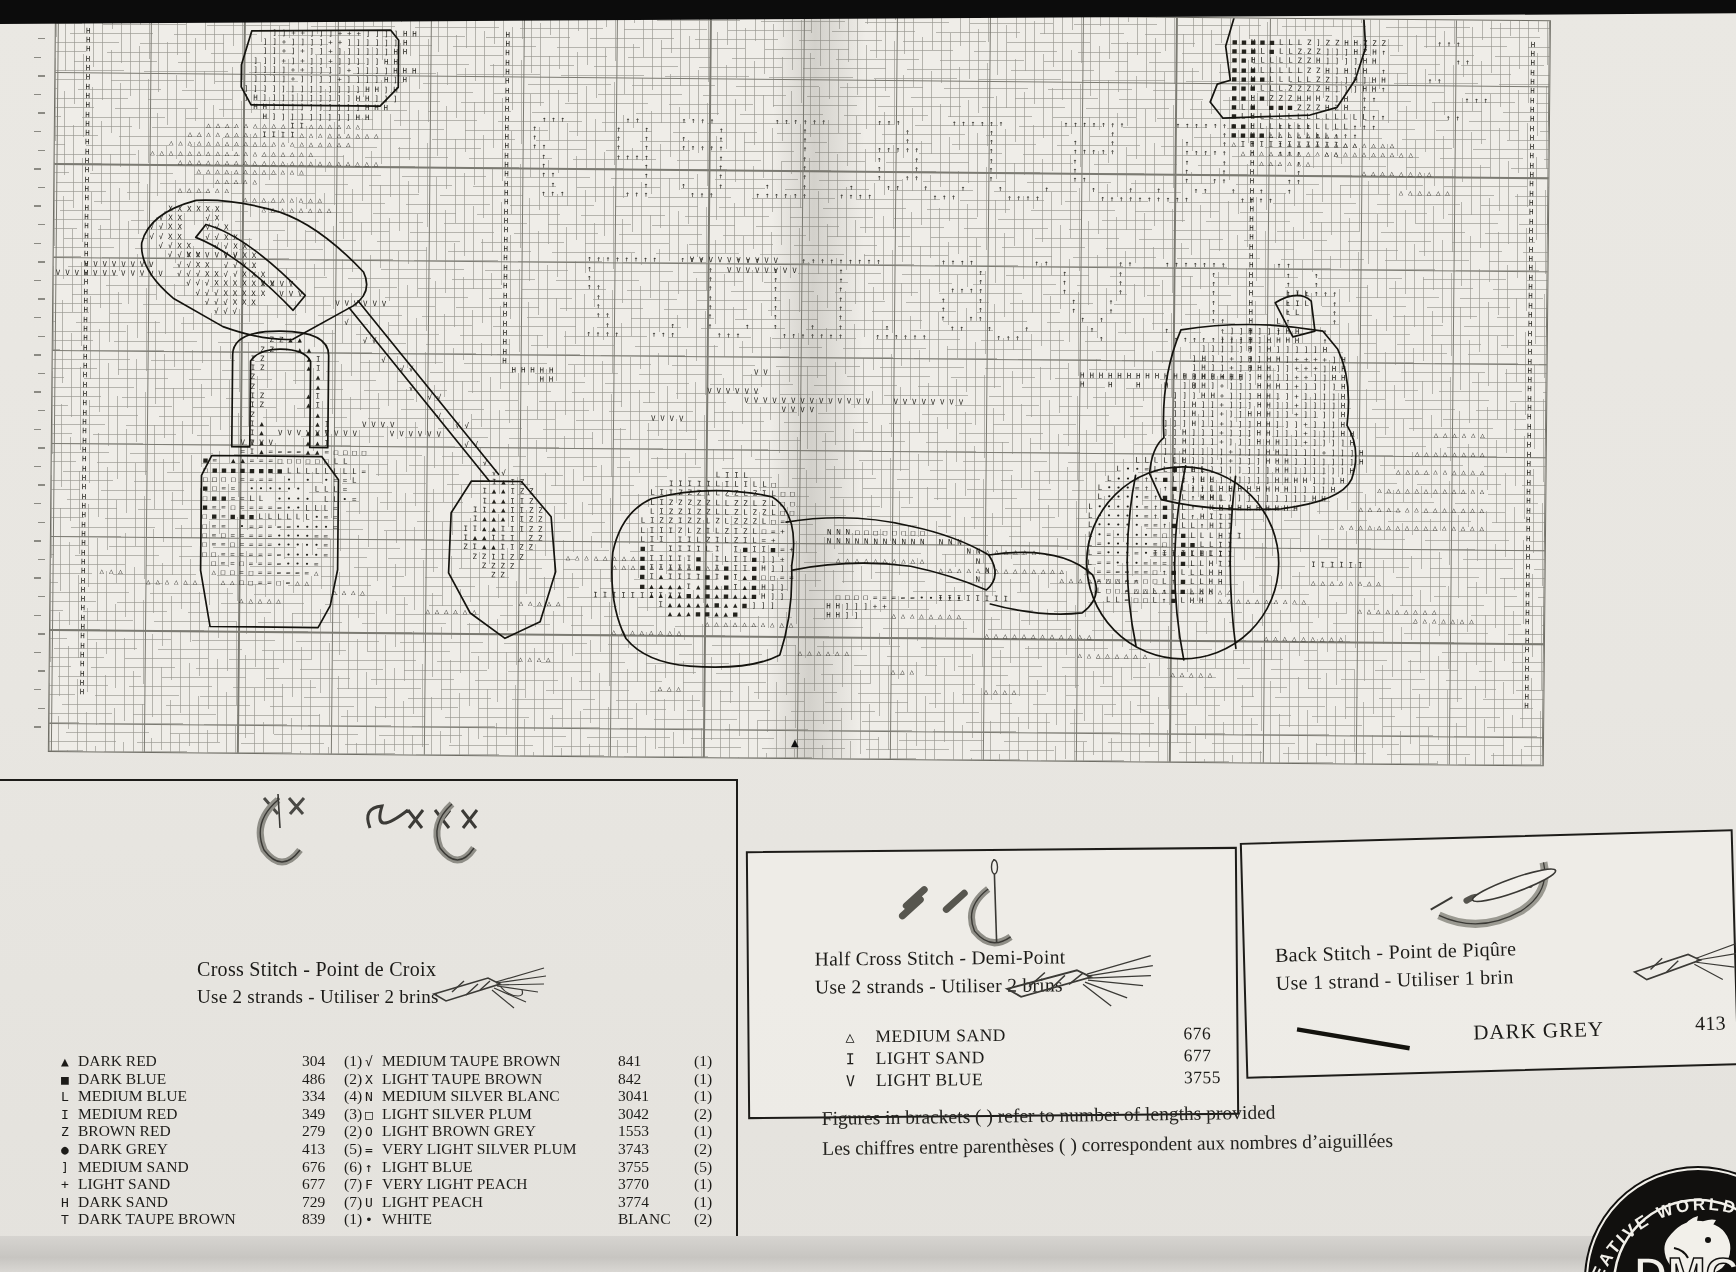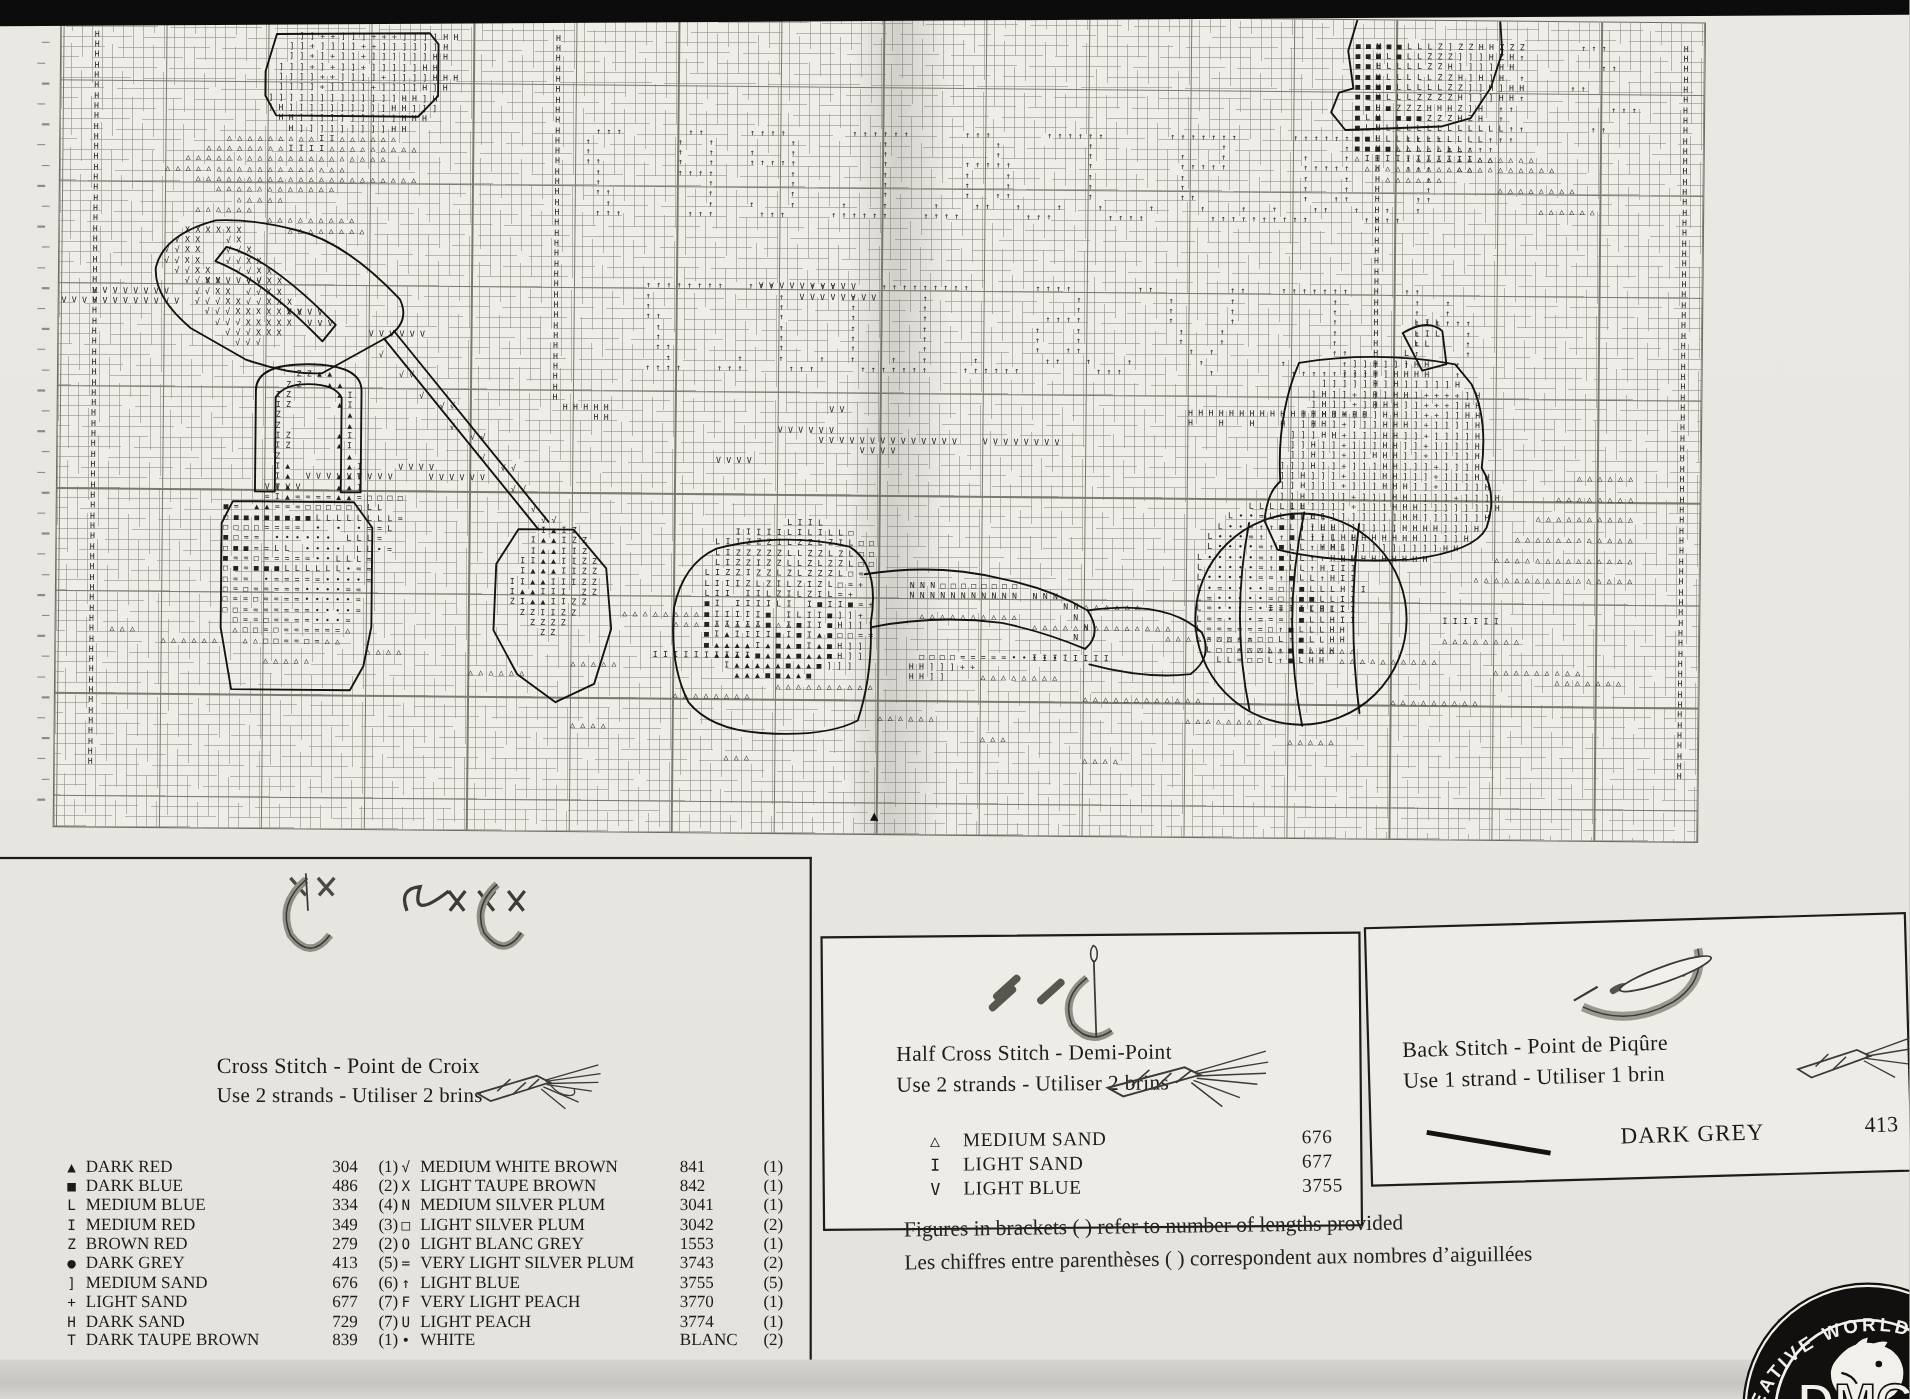--- a/index.html
+++ b/index.html
@@ -3028,25 +3028,25 @@
       <div class="crow" style="left: 52px; top: 1052px;"><span class="sym">▲</span><span class="nm">DARK RED</span><span class="num" style="left:250px">304</span><span class="cnt" style="left:292px">(1)</span></div>
       <div class="crow" style="left: 52px; top: 1069.6px;"><span class="sym">■</span><span class="nm">DARK BLUE</span><span class="num" style="left:250px">486</span><span class="cnt" style="left:292px">(2)</span></div>
       <div class="crow" style="left: 52px; top: 1087.2px;"><span class="sym">L</span><span class="nm">MEDIUM BLUE</span><span class="num" style="left:250px">334</span><span class="cnt" style="left:292px">(4)</span></div>
       <div class="crow" style="left: 52px; top: 1104.8px;"><span class="sym">I</span><span class="nm">MEDIUM RED</span><span class="num" style="left:250px">349</span><span class="cnt" style="left:292px">(3)</span></div>
       <div class="crow" style="left: 52px; top: 1122.4px;"><span class="sym">Z</span><span class="nm">BROWN RED</span><span class="num" style="left:250px">279</span><span class="cnt" style="left:292px">(2)</span></div>
       <div class="crow" style="left: 52px; top: 1140px;"><span class="sym">●</span><span class="nm">DARK GREY</span><span class="num" style="left:250px">413</span><span class="cnt" style="left:292px">(5)</span></div>
       <div class="crow" style="left: 52px; top: 1157.6px;"><span class="sym">]</span><span class="nm">MEDIUM SAND</span><span class="num" style="left:250px">676</span><span class="cnt" style="left:292px">(6)</span></div>
       <div class="crow" style="left: 52px; top: 1175.2px;"><span class="sym">+</span><span class="nm">LIGHT SAND</span><span class="num" style="left:250px">677</span><span class="cnt" style="left:292px">(7)</span></div>
       <div class="crow" style="left: 52px; top: 1192.8px;"><span class="sym">H</span><span class="nm">DARK SAND</span><span class="num" style="left:250px">729</span><span class="cnt" style="left:292px">(7)</span></div>
       <div class="crow" style="left: 52px; top: 1210.4px;"><span class="sym">T</span><span class="nm">DARK TAUPE BROWN</span><span class="num" style="left:250px">839</span><span class="cnt" style="left:292px">(1)</span></div>
-      <div class="crow" style="left: 356px; top: 1052px;"><span class="sym">√</span><span class="nm">MEDIUM WHITE BROWN</span><span class="num" style="left:262px">841</span><span class="cnt" style="left:338px">(1)</span></div>
+      <div class="crow" style="left: 356px; top: 1052px;"><span class="sym">√</span><span class="nm">MEDIUM TAUPE BROWN</span><span class="num" style="left:262px">841</span><span class="cnt" style="left:338px">(1)</span></div>
       <div class="crow" style="left: 356px; top: 1069.6px;"><span class="sym">X</span><span class="nm">LIGHT TAUPE BROWN</span><span class="num" style="left:262px">842</span><span class="cnt" style="left:338px">(1)</span></div>
-      <div class="crow" style="left: 356px; top: 1087.2px;"><span class="sym">N</span><span class="nm">MEDIUM SILVER PLUM</span><span class="num" style="left:262px">3041</span><span class="cnt" style="left:338px">(1)</span></div>
+      <div class="crow" style="left: 356px; top: 1087.2px;"><span class="sym">N</span><span class="nm">MEDIUM SILVER BLANC</span><span class="num" style="left:262px">3041</span><span class="cnt" style="left:338px">(1)</span></div>
       <div class="crow" style="left: 356px; top: 1104.8px;"><span class="sym">□</span><span class="nm">LIGHT SILVER PLUM</span><span class="num" style="left:262px">3042</span><span class="cnt" style="left:338px">(2)</span></div>
-      <div class="crow" style="left: 356px; top: 1122.4px;"><span class="sym">O</span><span class="nm">LIGHT BLANC GREY</span><span class="num" style="left:262px">1553</span><span class="cnt" style="left:338px">(1)</span></div>
+      <div class="crow" style="left: 356px; top: 1122.4px;"><span class="sym">O</span><span class="nm">LIGHT BROWN GREY</span><span class="num" style="left:262px">1553</span><span class="cnt" style="left:338px">(1)</span></div>
       <div class="crow" style="left: 356px; top: 1140px;"><span class="sym">=</span><span class="nm">VERY LIGHT SILVER PLUM</span><span class="num" style="left:262px">3743</span><span class="cnt" style="left:338px">(2)</span></div>
       <div class="crow" style="left: 356px; top: 1157.6px;"><span class="sym">↑</span><span class="nm">LIGHT BLUE</span><span class="num" style="left:262px">3755</span><span class="cnt" style="left:338px">(5)</span></div>
       <div class="crow" style="left: 356px; top: 1175.2px;"><span class="sym">F</span><span class="nm">VERY LIGHT PEACH</span><span class="num" style="left:262px">3770</span><span class="cnt" style="left:338px">(1)</span></div>
       <div class="crow" style="left: 356px; top: 1192.8px;"><span class="sym">U</span><span class="nm">LIGHT PEACH</span><span class="num" style="left:262px">3774</span><span class="cnt" style="left:338px">(1)</span></div>
       <div class="crow" style="left: 356px; top: 1210.4px;"><span class="sym">•</span><span class="nm">WHITE</span><span class="num" style="left:262px">BLANC</span><span class="cnt" style="left:338px">(2)</span></div>
     </div>
 
   <div class="lg-box" style="left:747px;top:849px;width:487px;height:264px;transform:rotate(-0.5deg);">
     <svg class="abs ill" style="left:150px;top:6px;" width="150" height="92" viewBox="0 0 150 92">
       <path d="M8,48 l18,-16 m22,20 l18,-16 m-62,22 l18,-16" stroke="#57564f" stroke-width="7" stroke-linecap="round"></path>

